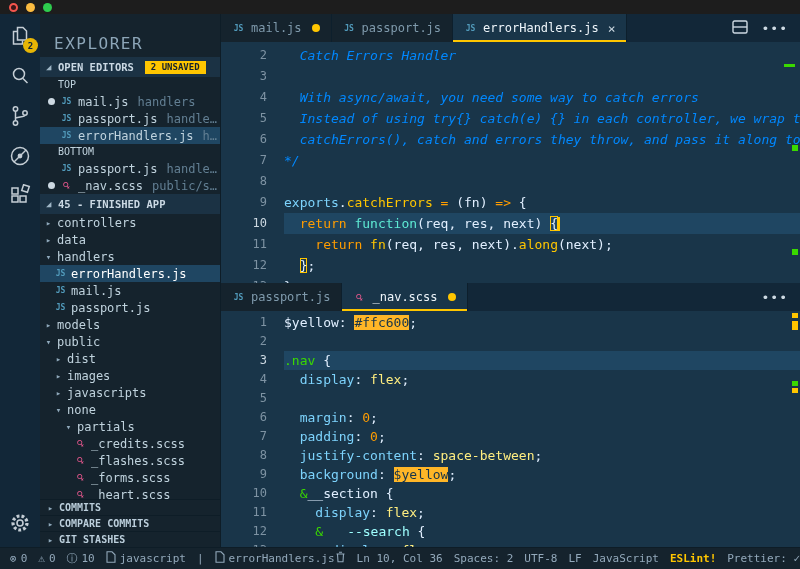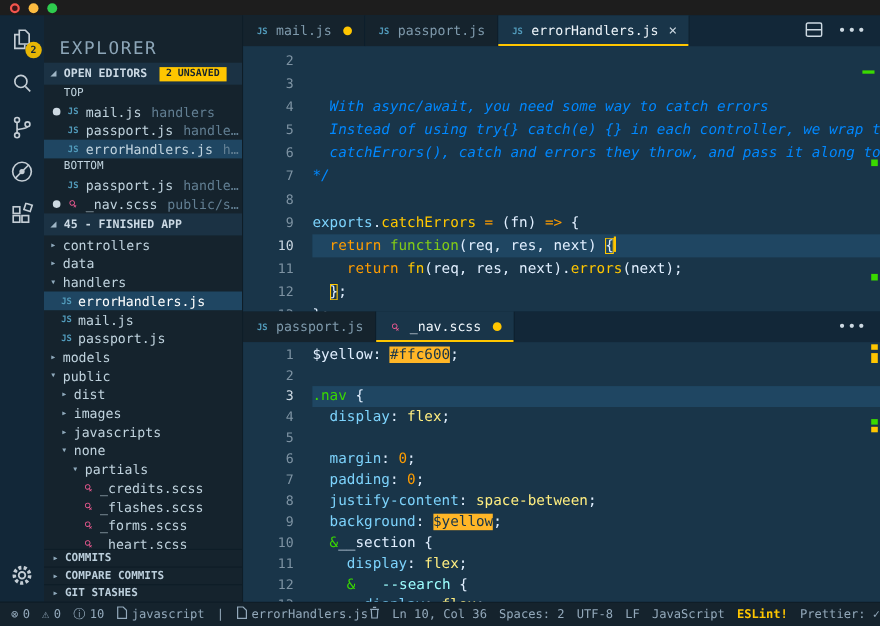--- a/index.html
+++ b/index.html
@@ -63,21 +63,21 @@
   .cline { display:flex; height:21px; line-height:21px; }
   #g2 .cline { height:19px; line-height:19px; }
   .lnum { width:63px; flex:none; text-align:right; padding-right:17px; color:#7e93a3; font-size:12px; }
   .cline.cur .lnum { color:#cdd9e2; }
   .ltext { flex:1; white-space:pre; color:#e1efff; min-width:0; }
   .cline.cur .ltext { background:#1F4662; }
 
   .s-c { color:#0088ff; font-style:italic; }
   .s-k { color:#ff9d00; }
   .s-f { color:var(--accent,#ffc600); }
-  .s-p { color:#84cc16; }
+  .s-p { color:#5eead4; }
   .s-m { color:#7dd3fc; }
   .s-g { color:#3ad900; }
   .s-cy { color:#9effff;margin-left:24px; }
   .s-v { color:#ffee80; }
   .s-n { color:#ff9d00; }
   .s-w { color:#e1efff; }
   .s-hl { background:#ffb627; color:#17344a; }
   .s-box { box-shadow:inset 0 0 0 1px var(--accent,#ffc600); }
   .cursor-bar { display:inline-block; width:2px; height:14px; background:var(--accent,#ffc600); vertical-align:middle; margin-top:-2px; }
   .rmark { position:absolute; }
@@ -304,20 +304,21 @@
               <span><svg width="16" height="14" viewBox="0 0 16 14" fill="none" stroke="#cdd9e2" stroke-width="1.4">
                   <rect x="1" y="1" width="14" height="12" rx="1.5"></rect>
                   <path d="M1 7h14"></path>
                 </svg></span>
               <span class="more-dots">•••</span>
             </div>
           </div>
         <div class="content" id="content1">
             <div class="cline">
               <span class="lnum">2</span>
+              <span class="ltext"><span class="s-c">  Catch Errors Handler</span></span>
             </div>
             <div class="cline">
               <span class="lnum">3</span>
               <span class="ltext"></span>
             </div>
             <div class="cline">
               <span class="lnum">4</span>
               <span class="ltext"><span class="s-c">  With async/await, you need some way to catch errors</span></span>
             </div>
             <div class="cline">
@@ -339,21 +340,21 @@
             <div class="cline">
               <span class="lnum">9</span>
               <span class="ltext"><span class="s-m">exports</span><span class="s-w">.</span><span class="s-f">catchErrors</span><span class="s-w"> </span><span class="s-k">=</span><span class="s-w"> (fn) </span><span class="s-k">=&gt;</span><span class="s-w"> {</span></span>
             </div>
             <div class="cline cur">
               <span class="lnum">10</span>
               <span class="ltext"><span class="s-w">  </span><span class="s-k">return</span><span class="s-w"> </span><span class="s-p">function</span><span class="s-w">(req, res, next) </span><span class="s-w s-box">{</span><span class="cursor-bar"></span></span>
             </div>
             <div class="cline">
               <span class="lnum">11</span>
-              <span class="ltext"><span class="s-w">    </span><span class="s-k">return</span><span class="s-w"> </span><span class="s-f">fn</span><span class="s-w">(req, res, next).</span><span class="s-f">errors</span><span class="s-w">(next);</span></span>
+              <span class="ltext"><span class="s-w">    </span><span class="s-k">return</span><span class="s-w"> </span><span class="s-f">fn</span><span class="s-w">(req, res, next).</span><span class="s-f">along</span><span class="s-w">(next);</span></span>
             </div>
             <div class="cline">
               <span class="lnum">12</span>
               <span class="ltext"><span class="s-w">  </span><span class="s-w s-box">}</span><span class="s-w">;</span></span>
             </div>
             <div class="cline">
               <span class="lnum">13</span>
               <span class="ltext"><span class="s-w">};</span></span>
             </div>
             <span class="rmark" style="top: 22px; right: 5px; width: 11px; height: 3px; background: rgb(58, 217, 0);"></span>

